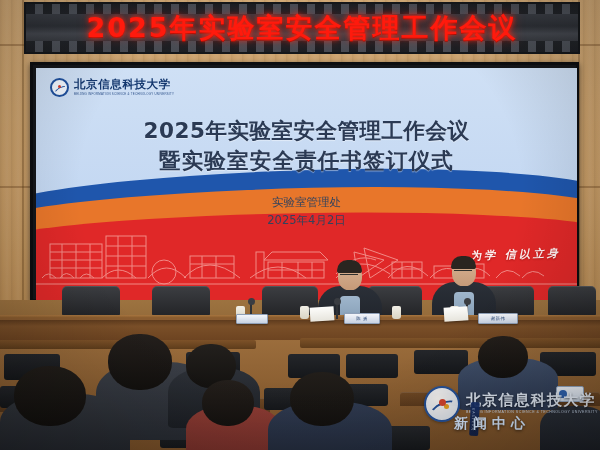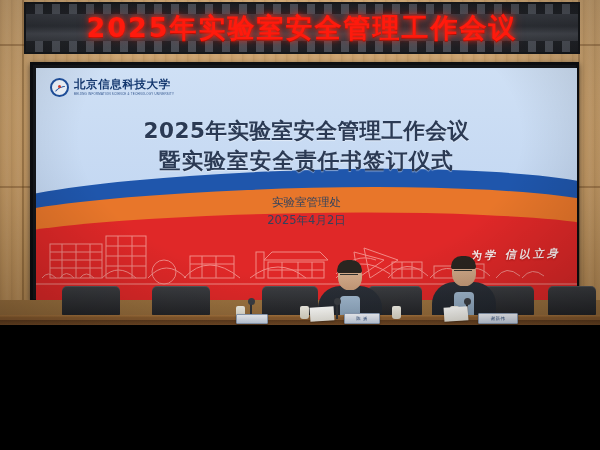--- a/index.html
+++ b/index.html
@@ -1,18 +1,18 @@
 <!DOCTYPE html>
 <html><head>
 <meta charset="utf-8">
 <style>
   html,body{margin:0;padding:0;background:#000;}
   body{width:600px;height:450px;overflow:hidden;font-family:"Liberation Sans","DejaVu Sans",sans-serif;}
 
-  .scene{position:relative;width:600px;height:325px;overflow:hidden;
+  .scene{position:relative;width:600px;height:450px;overflow:hidden;
          background:linear-gradient(180deg,#c39a62 0%,#c89f67 40%,#b98d54 100%);}
 
   
   .wall{position:absolute;left:0;top:0;width:600px;height:330px;
         background:
           repeating-linear-gradient(90deg,
             rgba(0,0,0,.055) 0px, rgba(0,0,0,0) 3px, rgba(255,255,255,.05) 7px, rgba(0,0,0,0) 11px),
           linear-gradient(180deg,#cfa672 0%,#c79c66 55%,#b98b53 100%);}
   .wall-seam{position:absolute;left:0;width:600px;height:2px;background:rgba(90,55,20,.33);}
   .wall-seam.s1{top:44px;}

